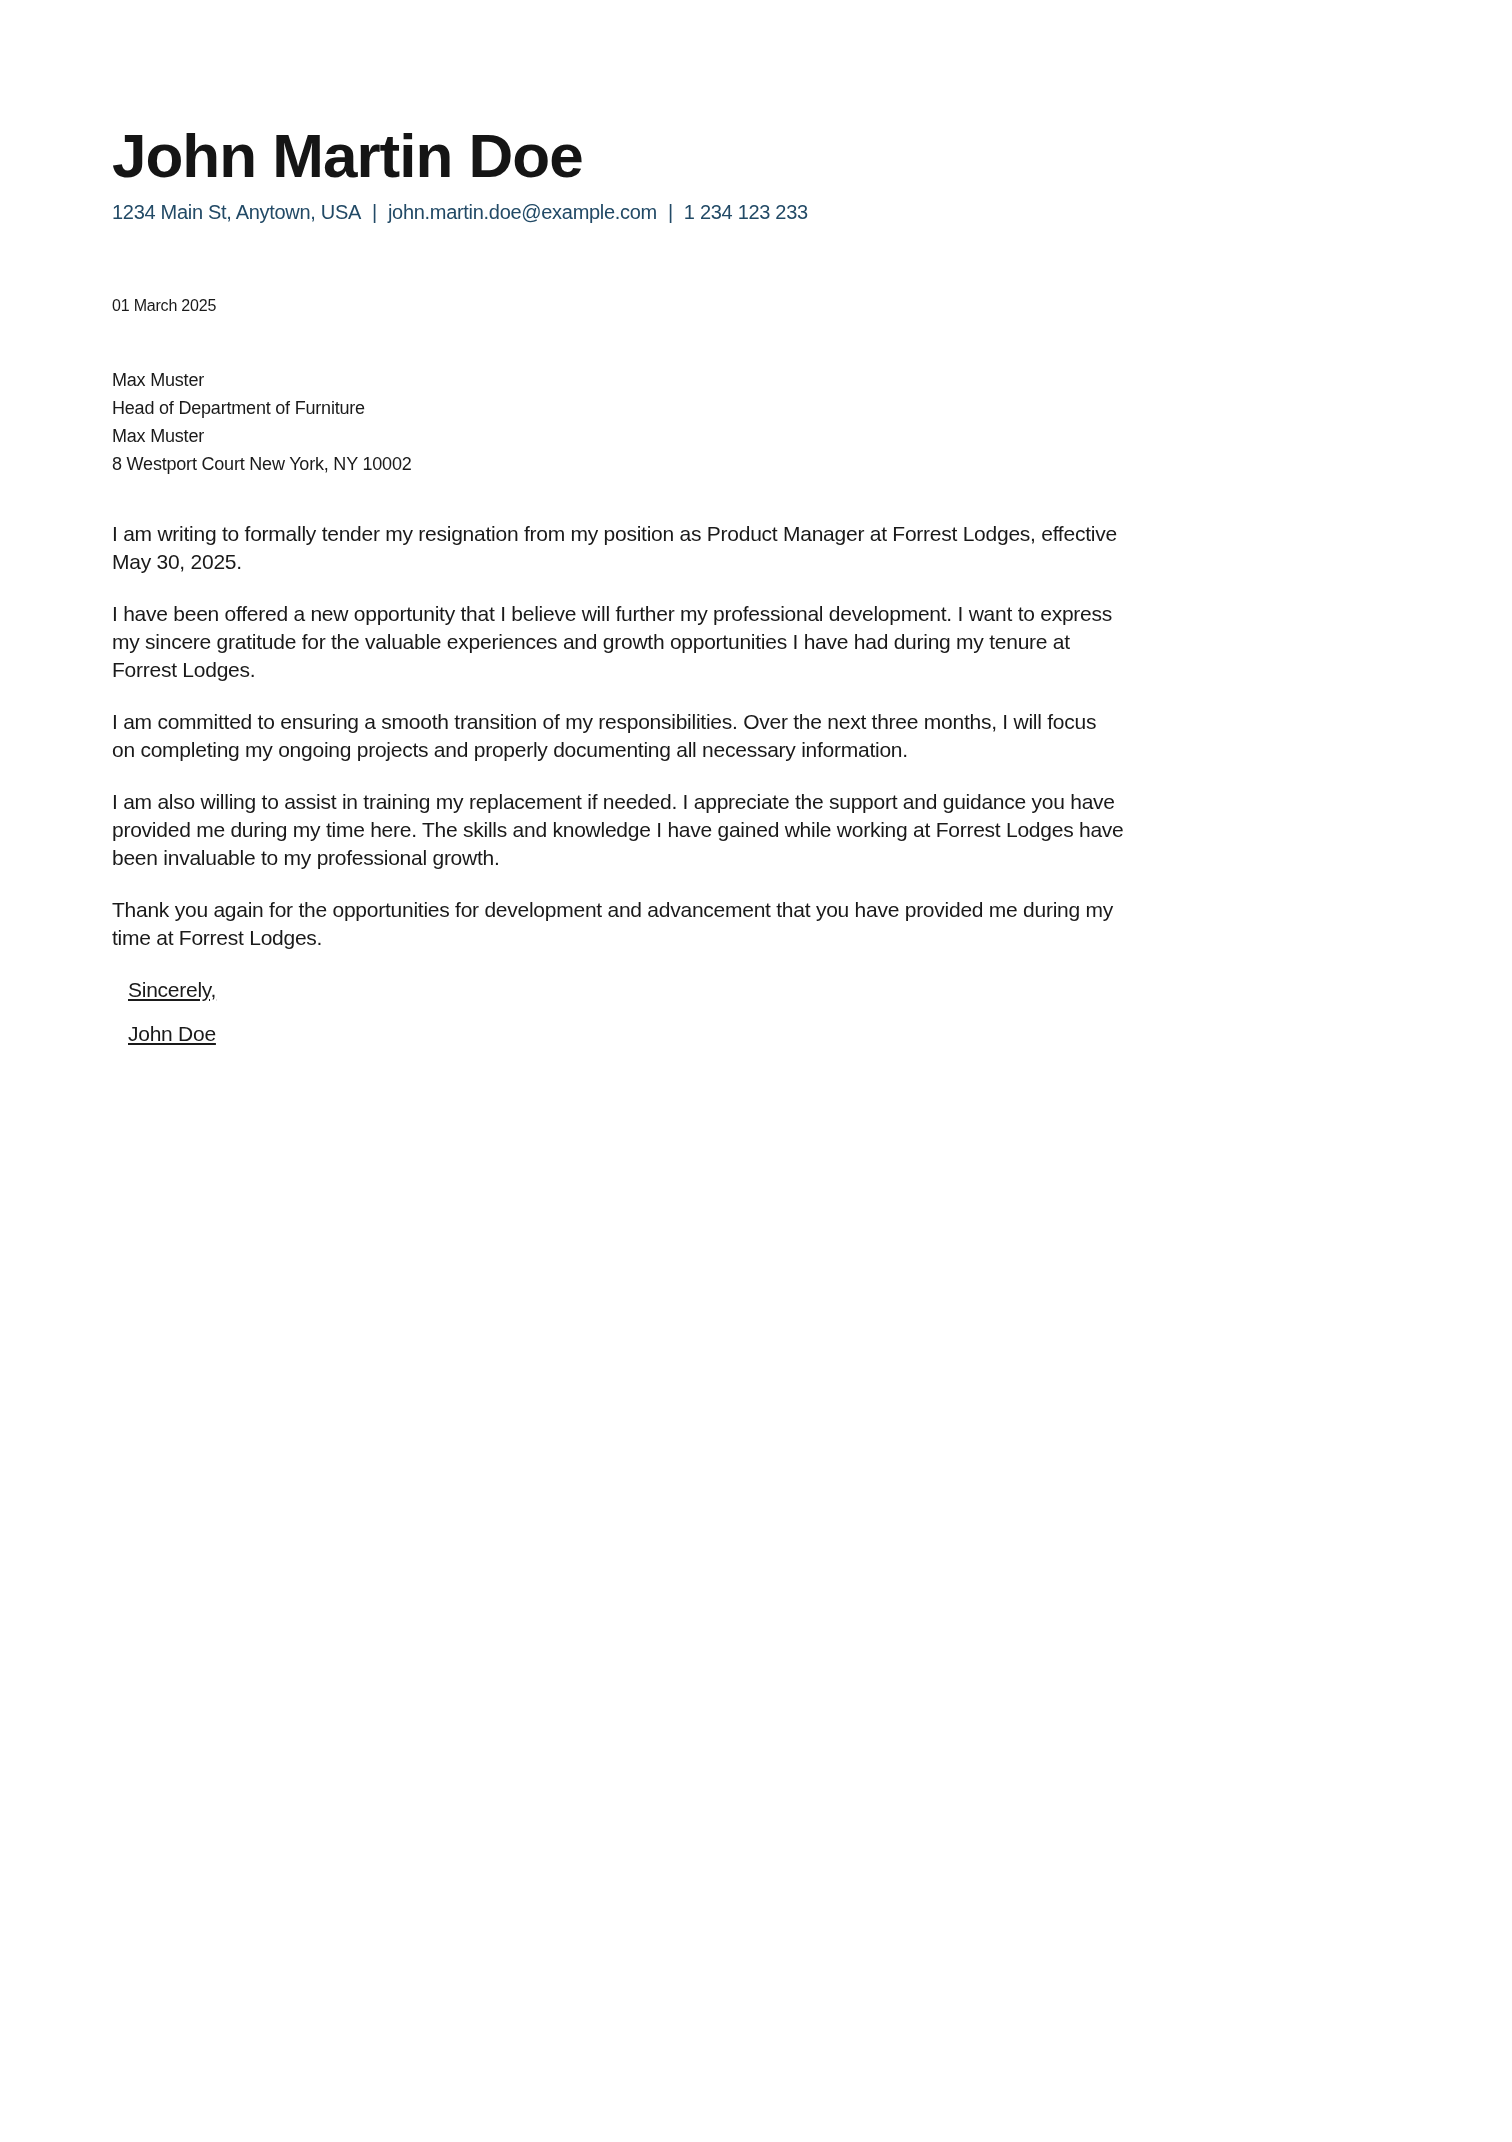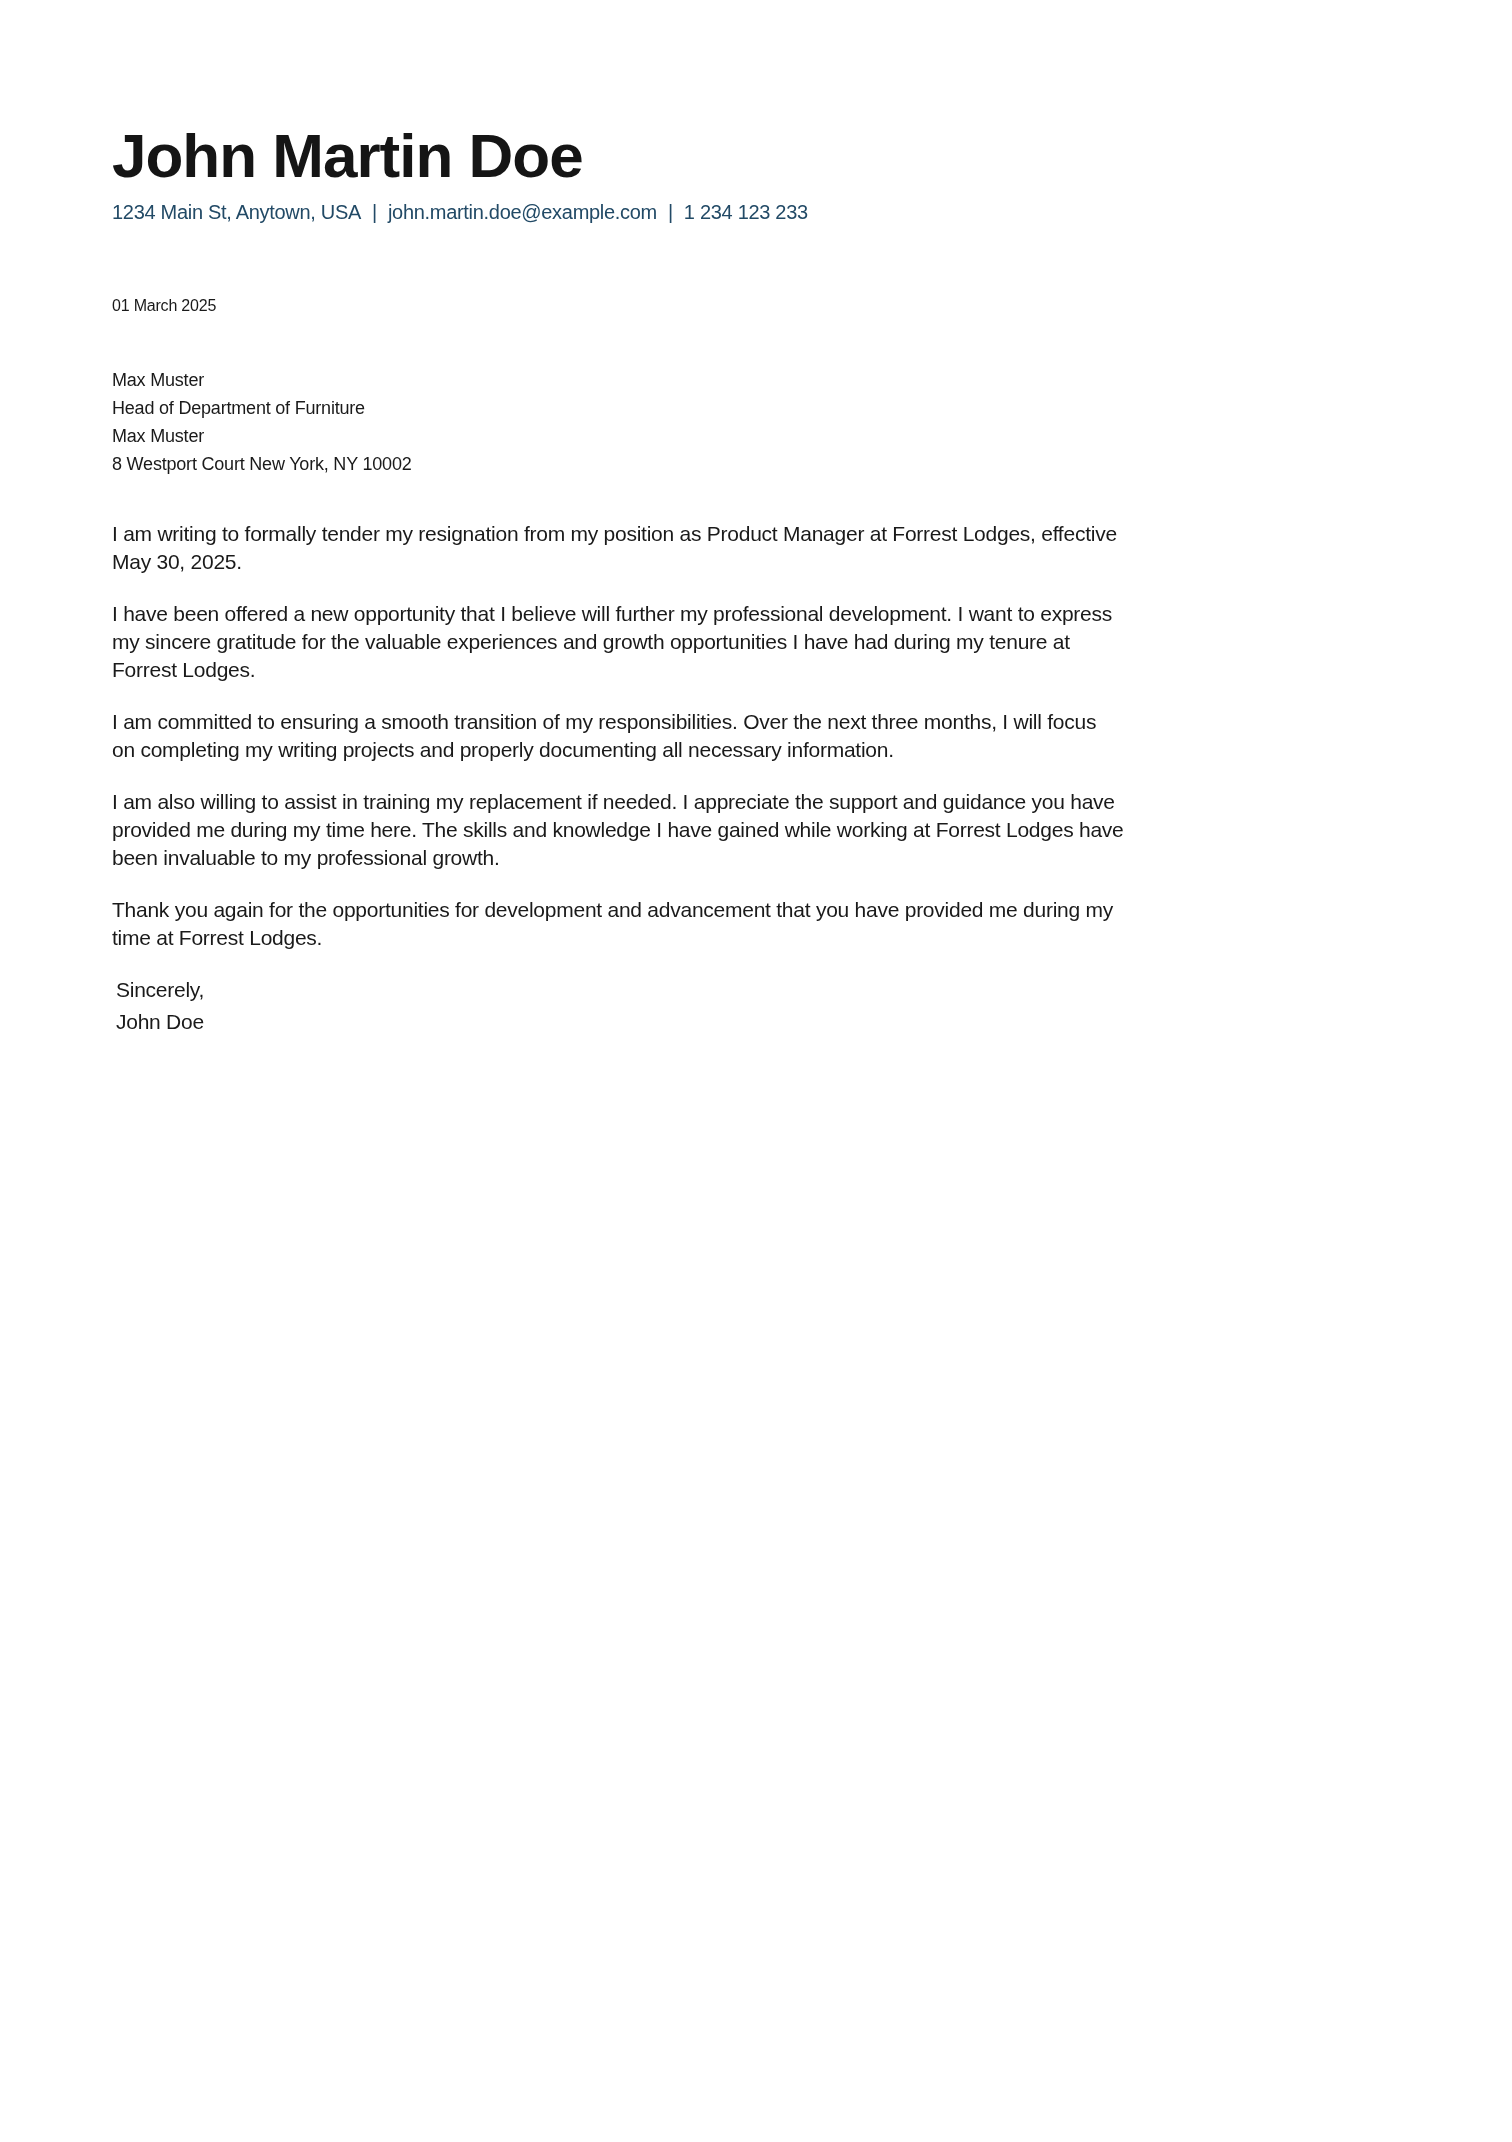--- a/index.html
+++ b/index.html
@@ -59,21 +59,22 @@
     margin-top:42px;
   }
   .letter-body p{
     margin:0 0 24px 0;
     max-width:1288px;
     font-size:21px;
     line-height:28px;
     letter-spacing:-0.25px;
   }
   .closing p{
-    margin:4px;
+    margin:16px;
+    text-decoration:underline;
   }
 </style>
 </head>
 <body>
 
 <div class="page">
 
   <header>
     <h1 class="sender-name">John Martin Doe</h1>
     <div class="contact-line">
@@ -88,21 +89,21 @@
     <div class="recipient-block">
       <div>Max Muster</div>
       <div>Head of Department of Furniture</div>
       <div>Max Muster</div>
       <div>8 Westport Court New York, NY 10002</div>
     </div>
 
     <div class="letter-body">
       <p>I am writing to formally tender my resignation from my position as Product Manager at Forrest Lodges, effective May 30, 2025.</p>
       <p>I have been offered a new opportunity that I believe will further my professional development. I want to express my sincere gratitude for the valuable experiences and growth opportunities I have had during my tenure at Forrest Lodges.</p>
-      <p>I am committed to ensuring a smooth transition of my responsibilities. Over the next three months, I will focus on completing my writing projects and properly documenting all necessary information.</p>
+      <p>I am committed to ensuring a smooth transition of my responsibilities. Over the next three months, I will focus on completing my ongoing projects and properly documenting all necessary information.</p>
       <p>I am also willing to assist in training my replacement if needed. I appreciate the support and guidance you have provided me during my time here. The skills and knowledge I have gained while working at Forrest Lodges have been invaluable to my professional growth.</p>
       <p>Thank you again for the opportunities for development and advancement that you have provided me during my time at Forrest Lodges.</p>
 
       <div class="closing">
         <p>Sincerely,</p>
         <p>John Doe</p>
       </div>
     </div>
 
   </main>

